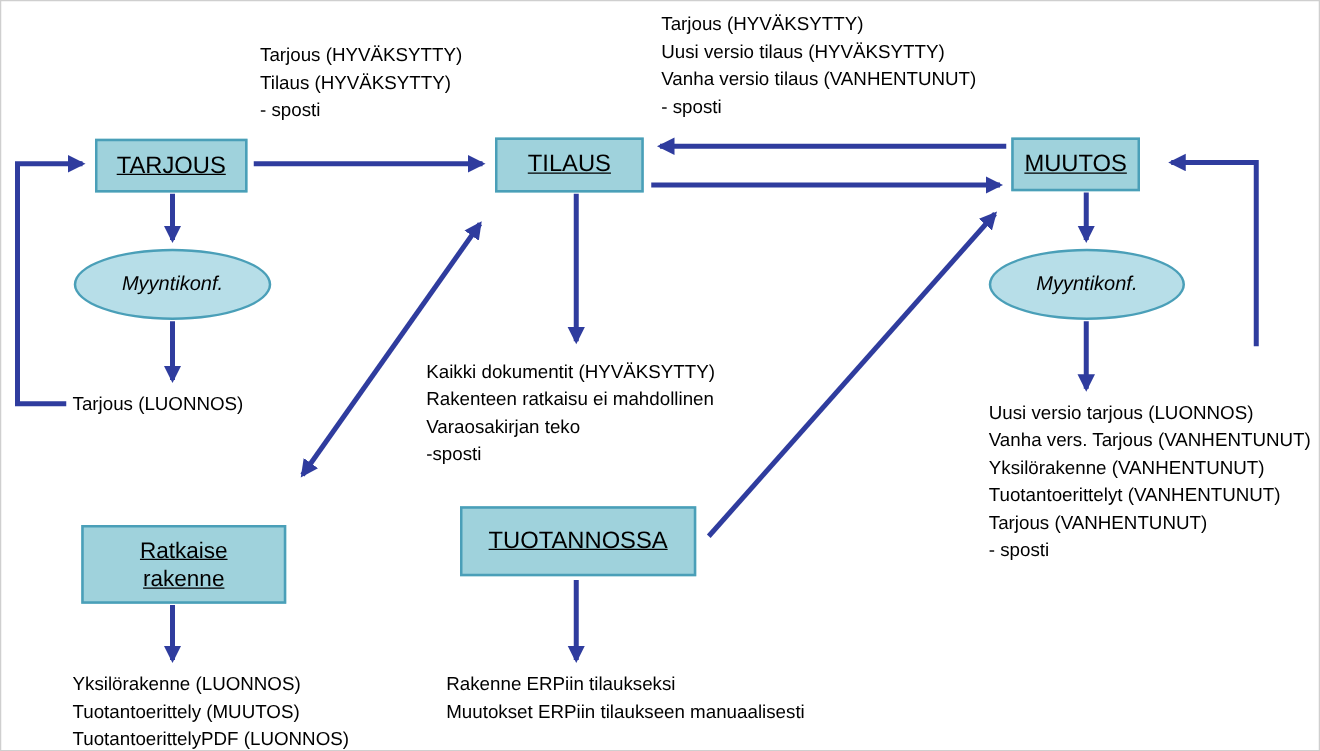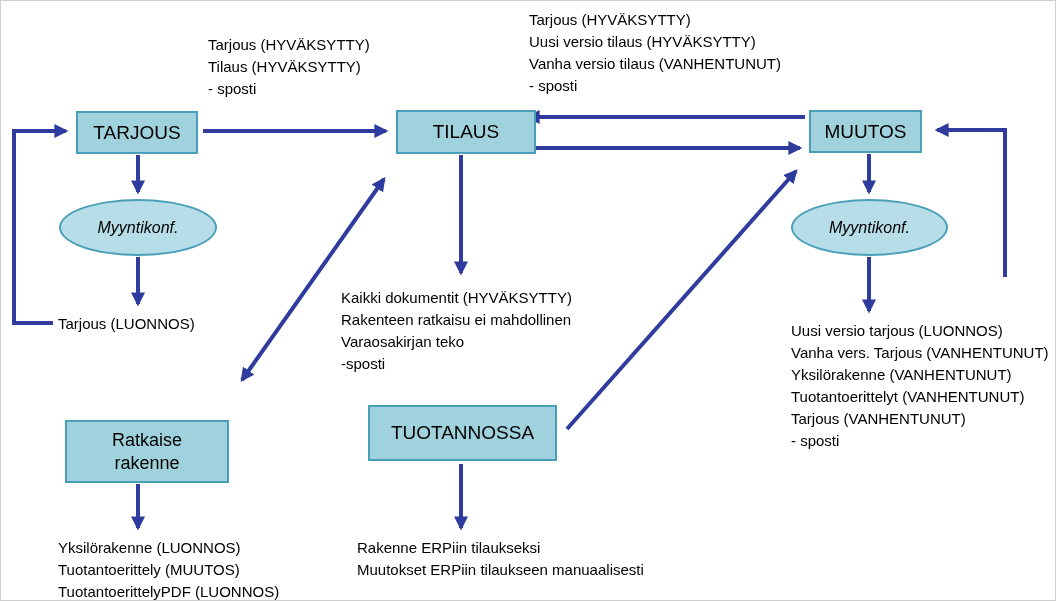--- a/index.html
+++ b/index.html
@@ -37,21 +37,21 @@
   .box{
     position:absolute;
     background:var(--box-fill);
     border:2px solid var(--box-border);
     display:flex;align-items:center;justify-content:center;
     text-align:center;
     font-size:19px;
     color:var(--text);
     line-height:1.25;
   }
-  .box .label{white-space:pre-line;}
+  .box .label{white-space:pre-line;text-decoration:underline;}
   .ellipse{
     position:absolute;
     background:var(--ellipse-fill);
     border:2px solid var(--box-border);
     border-radius:50%;
     display:flex;align-items:center;justify-content:center;
     font-size:16px;
     color:var(--text);
     font-style:italic;
   }
@@ -88,25 +88,25 @@
     <line class="arrow" x1="868" y1="256" x2="868" y2="310" marker-end="url(#ah)"></line>
     <polyline class="arrow" points="1004,276 1004,129 936,129" marker-end="url(#ah)"></polyline>
     <line class="arrow" x1="137" y1="483" x2="137" y2="527" marker-end="url(#ah)"></line>
     <line class="arrow" x1="460" y1="463" x2="460" y2="527" marker-end="url(#ah)"></line>
   </svg>
 
   <div class="box" style="left:75px;top:110px;width:122px;height:43px">
     <span class="label">TARJOUS</span>
   </div>
 
-  <div class="box" style="left:395px;top:109px;width:140px;height:44px">
+  <div class="box" style="left:395px;top:109px;width:119px;height:44px">
     <span class="label">TILAUS</span>
   </div>
 
-  <div class="box" style="left:808px;top:109px;width:113px;height:43px">
+  <div class="box" style="left:808px;top:109px;width:103px;height:43px">
     <span class="label">MUUTOS</span>
   </div>
 
   <div class="box" style="left:64px;top:419px;width:164px;height:63px;font-size:18px">
     <span class="label">Ratkaise
 rakenne</span>
   </div>
 
   <div class="box" style="left:367px;top:404px;width:189px;height:56px">
     <span class="label">TUOTANNOSSA</span>

